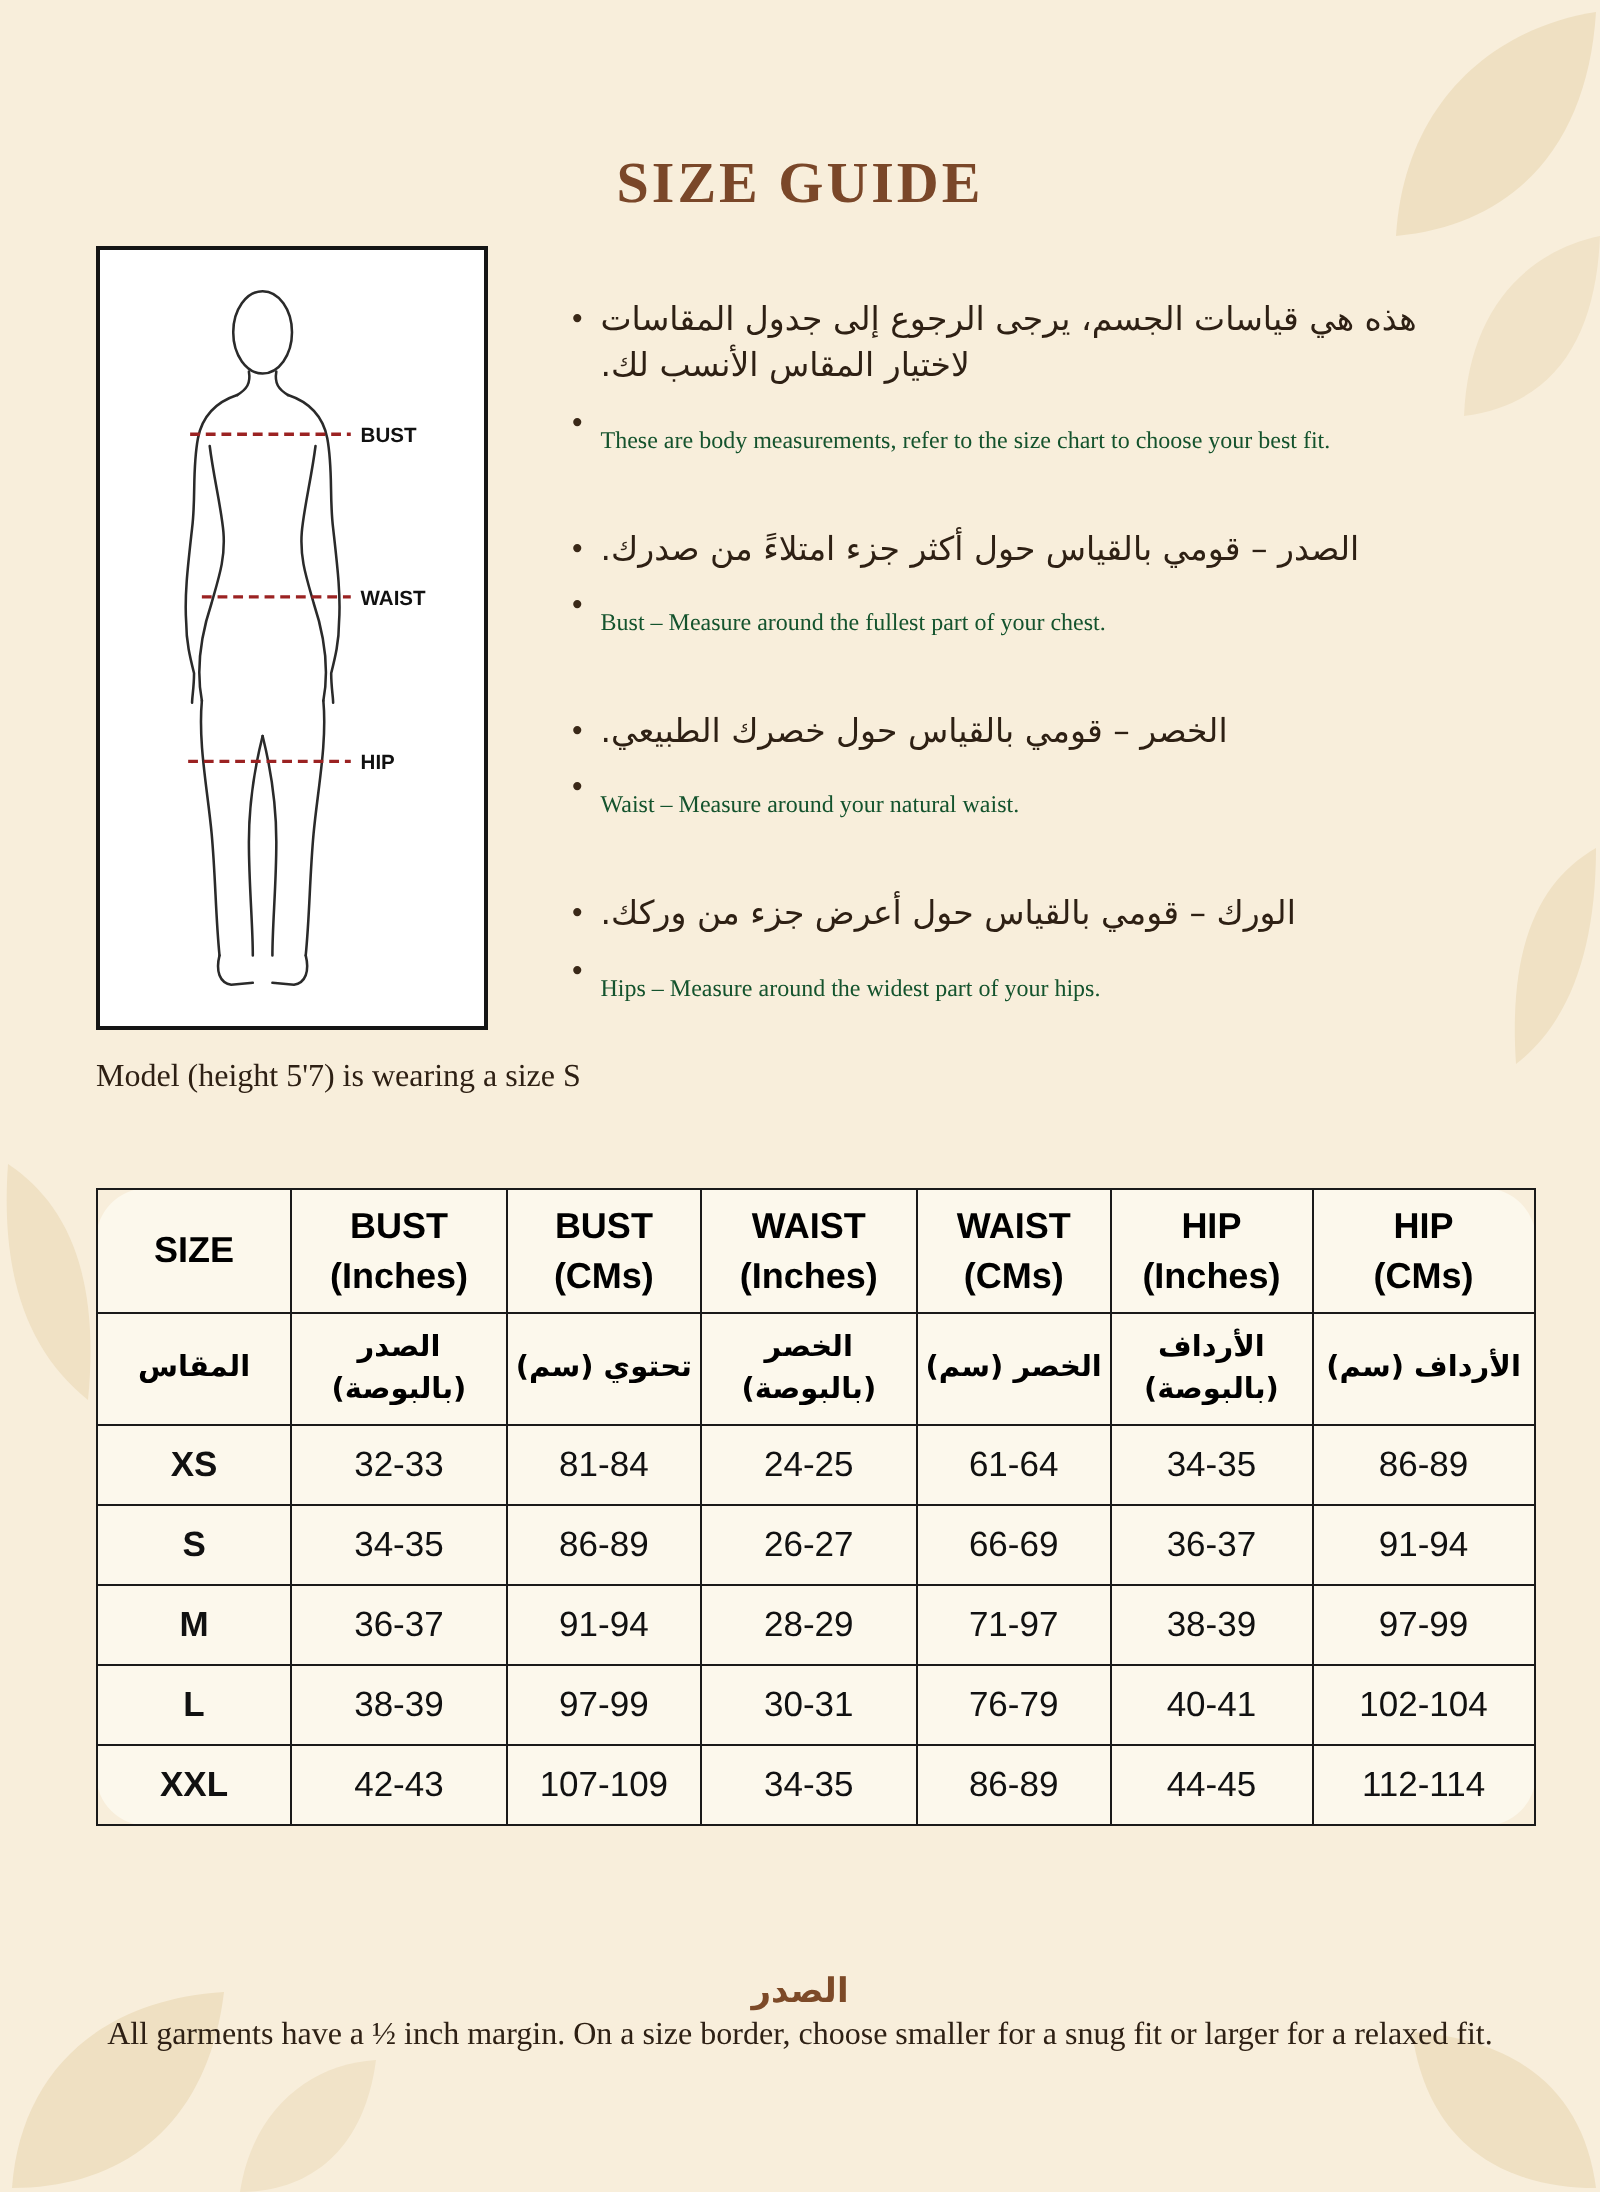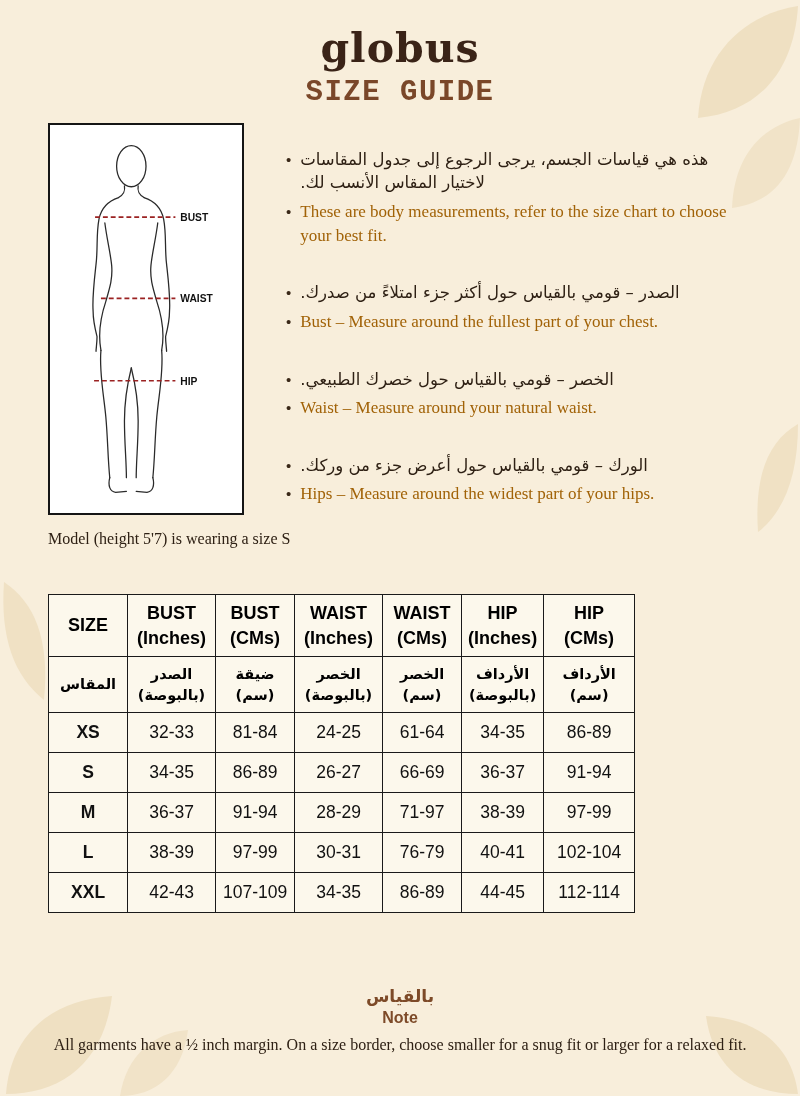--- a/index.html
+++ b/index.html
@@ -19,21 +19,21 @@
     text-align:center;
     font-family:"DejaVu Serif", serif;
     font-weight:bold;
     font-size:41px;
     color:#3a2317;
     letter-spacing:1px;
   }
   .title {
     position:absolute; left:0; right:0; top:76px;
     text-align:center;
-    font-family:Liberation Mono, monospace;
+    font-family:Liberation Serif, serif;
     font-weight:bold;
     font-size:29px;
     color:#7a4729;
     letter-spacing:1.5px;
   }
 
   .figure-box {
     position:absolute; left:48px; top:123px;
     width:196px; height:392px;
     background:#ffffff;
@@ -47,39 +47,41 @@
   .dot { color:#3a2817; font-size:15px; line-height:1.55; flex:0 0 auto; }
   .btxt { flex:1 1 auto; }
   .ar-text {
     direction:rtl; text-align:left; unicode-bidi:isolate;
     font-family:"DejaVu Sans", sans-serif;
     font-size:16.5px; line-height:1.42;
     color:#2e2014;
   }
   .en-text {
     font-family:"Liberation Serif", serif;
-    font-size:17px; line-height:1.4;
-    color:#a16207;
+    font-size:12px; line-height:1.4;
+    color:#14532d;
+    margin-top:12px;
   }
 
   .model-note { position:absolute; left:48px; top:530px; width:430px; }
   .mn-ar {
     direction:rtl; text-align:left; unicode-bidi:isolate;
     font-family:"DejaVu Sans", sans-serif;
     font-size:16.5px; margin-bottom:4px; color:#2e2014;
   }
   .mn-en {
     font-family:"Liberation Serif", serif;
     font-size:16px; color:#2e2014;
   }
 
   table.size-table {
-    position:absolute; left:48px; top:594px; width:587px;
+    position:absolute; left:48px; top:594px; width:720px;
     border-collapse:collapse; table-layout:fixed;
     background:#fcf8ec;
+    border-radius:26px;
   }
   .size-table th, .size-table td {
     border:1.5px solid #1a1a1a;
     text-align:center; vertical-align:middle;
     padding:2px;
     overflow:hidden;
   }
   .hdr-en th { height:62px; font-size:18px; font-weight:bold; color:#000; line-height:1.35; }
   .hdr-en th span { display:block; }
   .hdr-ar th {
@@ -124,21 +126,20 @@
 <svg class="deco" style="left:0;bottom:0" width="190" height="150" viewBox="0 0 190 150">
   <path d="M6,148 C10,92 48,54 112,50 C104,116 62,148 6,148 Z" fill="#efe0c2"></path>
   <path d="M120,150 C126,110 154,86 188,84 C182,130 154,150 120,150 Z" fill="#f1e3c8"></path>
 </svg>
 <svg class="deco" style="right:0;bottom:0" width="130" height="110" viewBox="0 0 130 110">
   <path d="M128,108 C122,62 92,34 36,30 C44,88 84,108 128,108 Z" fill="#efe0c2"></path>
 </svg>
 
 <div class="content">
 
-  <div class="logo">globus</div>
   <div class="title">SIZE GUIDE</div>
 
   <div class="figure-box">
     <svg viewBox="0 0 196 392">
       <g stroke="#2a2a2a" stroke-width="1.3" fill="none" stroke-linecap="round">
         <ellipse cx="83" cy="40" rx="15" ry="21"></ellipse>
         <path d="M76,60 C77,66 75,69 70,72"></path>
         <path d="M90,60 C89,66 91,69 96,72"></path>
         <path d="M70,72 C58,76 52,84 50,94 C47,110 49,124 47,140 C45,158 43,174 44,188 C44,198 46,206 48,214 C48,221 47,226 47,229"></path>
         <path d="M96,72 C108,76 114,84 116,94 C119,110 117,124 119,140 C121,158 123,174 122,188 C122,198 120,206 118,214 C118,221 119,226 119,229"></path>
@@ -248,21 +249,21 @@
             <span>(Inches)</span>
           </th>
         <th>
             <span>HIP</span>
             <span>(CMs)</span>
           </th>
       </tr>
       <tr class="hdr-ar">
         <th dir="rtl">المقاس</th>
         <th dir="rtl">الصدر (بالبوصة)</th>
-        <th dir="rtl">ضيقة (سم)</th>
+        <th dir="rtl">تحتوي (سم)</th>
         <th dir="rtl">الخصر (بالبوصة)</th>
         <th dir="rtl">الخصر (سم)</th>
         <th dir="rtl">الأرداف (بالبوصة)</th>
         <th dir="rtl">الأرداف (سم)</th>
       </tr>
     </thead>
     <tbody>
       <tr>
         <td class="size-col">XS</td>
         <td>32-33</td>
@@ -305,18 +306,17 @@
         <td>107-109</td>
         <td>34-35</td>
         <td>86-89</td>
         <td>44-45</td>
         <td>112-114</td>
       </tr>
     </tbody>
   </table>
 
   <div class="note">
-    <div class="note-title-ar">بالقياس</div>
-    <div class="note-title-en">Note</div>
+    <div class="note-title-ar">الصدر</div>
     <div class="note-body-en">All garments have a ½ inch margin. On a size border, choose smaller for a snug fit or larger for a relaxed fit.</div>
   </div>
 
 </div>
 
 </body></html>

